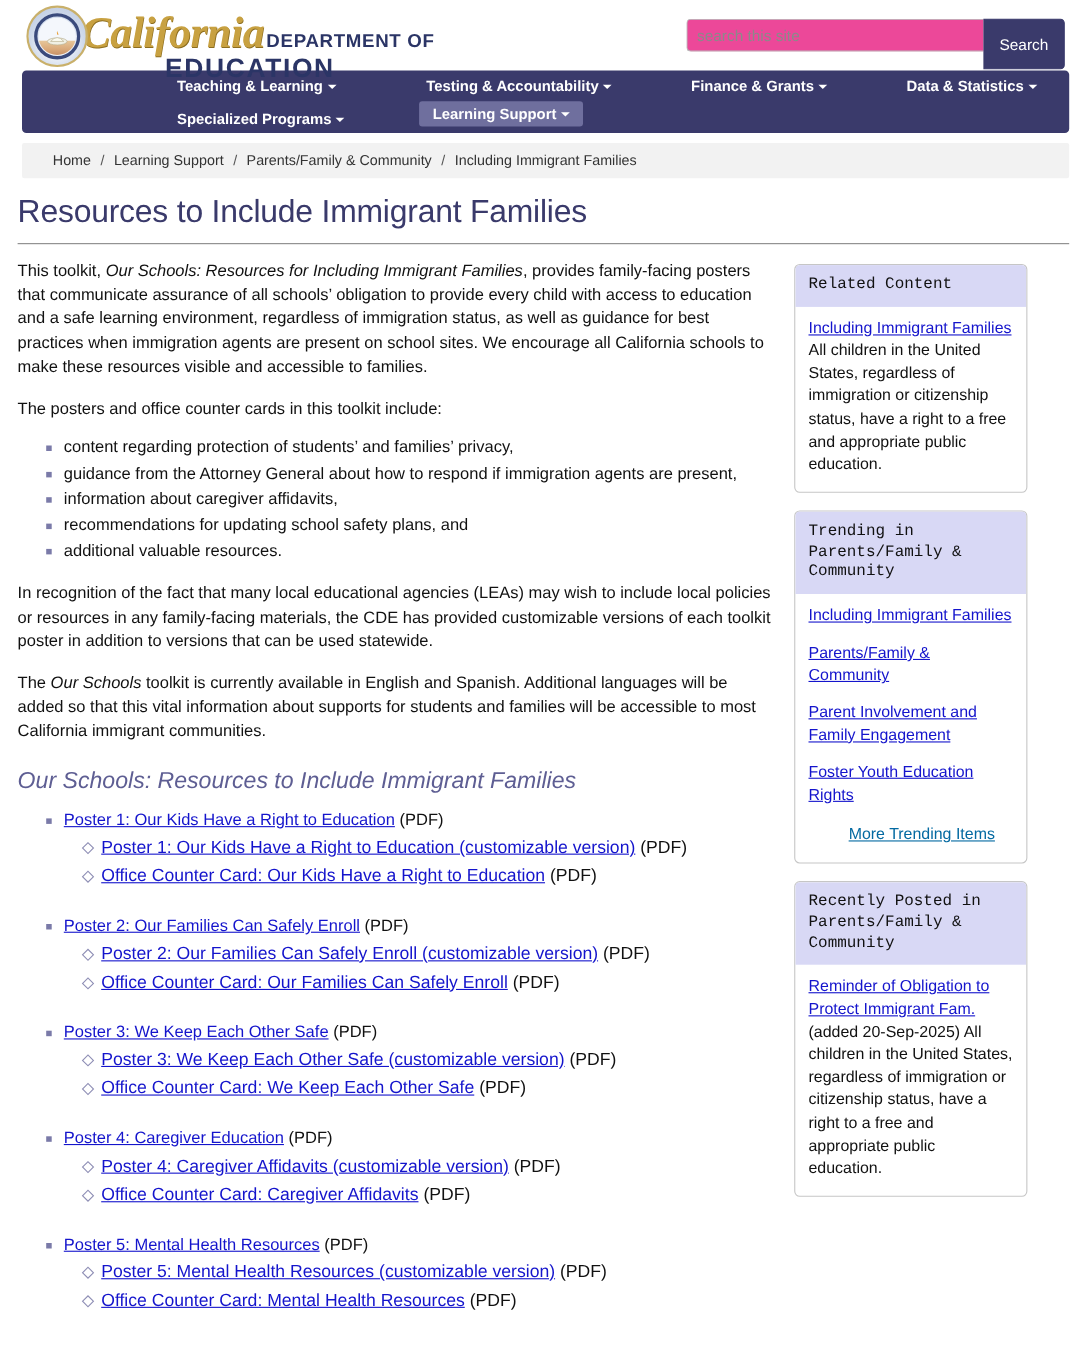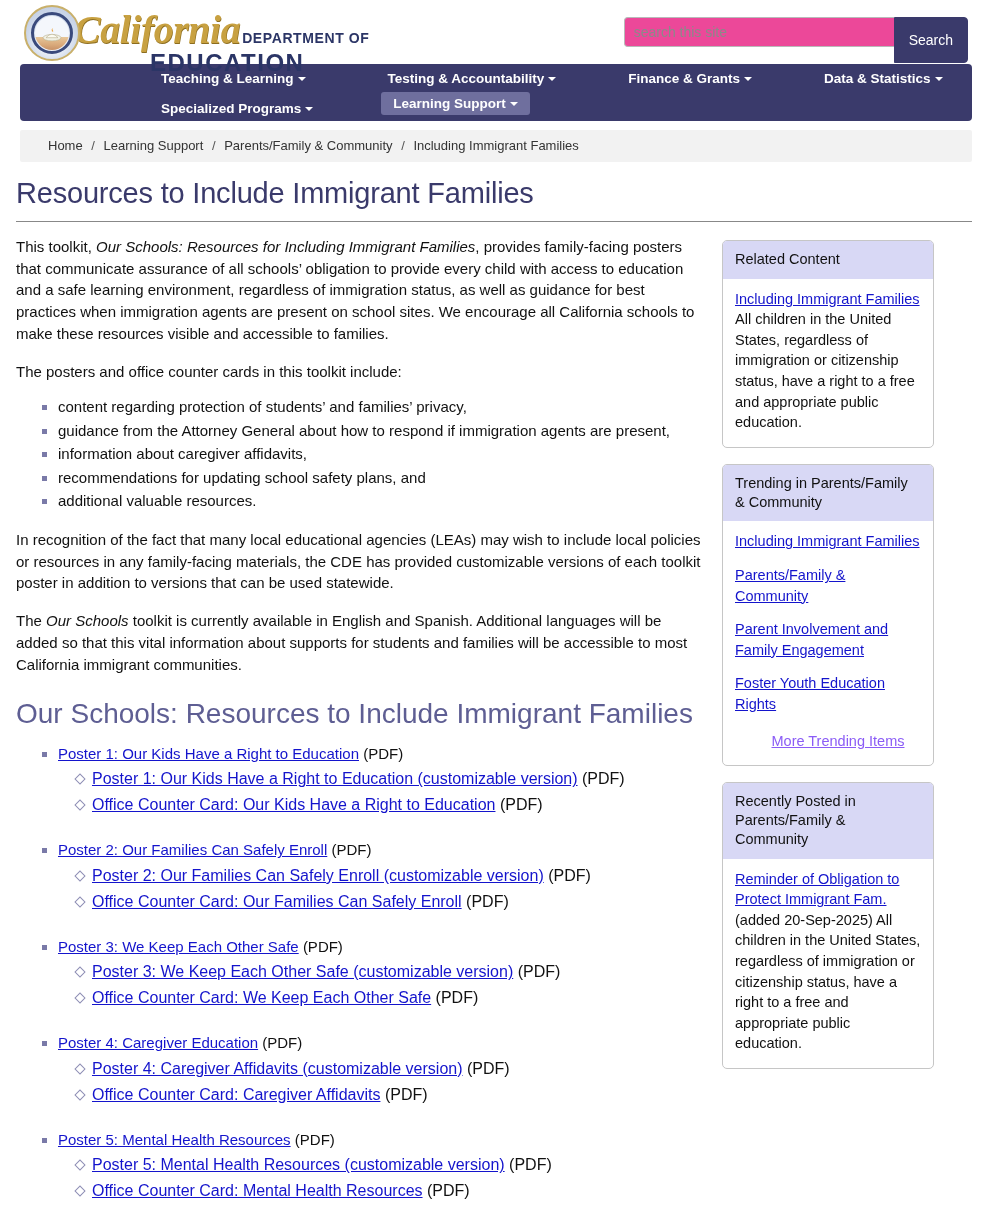--- a/index.html
+++ b/index.html
@@ -77,21 +77,21 @@
   .wm-california {
     font-family: "Liberation Serif", serif;
     font-style: italic;
     font-weight: bold;
     font-size: 40px;
     color: #c8a141;
     letter-spacing: -0.5px;
     text-shadow: 0.5px 0.5px 0 #8c6d1f;
   }
   .wm-dept {
-    font-size: 14px; font-weight: bold;
+    font-size: 17px; font-weight: bold;
     letter-spacing: 0.6px;
     color: #2b3566;
     margin-left: 2px;
   }
   .wm-education {
     font-size: 24px; font-weight: bold;
     letter-spacing: 1.5px;
     color: #2b3566;
     line-height: 1;
     margin-top: 1px;
@@ -268,21 +268,22 @@
     content: "↗";
     position: absolute;
     right: -2px; top: -5px;
     font-size: 10px;
     line-height: 10px;
     color: #e07b1c;
     font-weight: bold;
   }
 
   .section-heading {
-    font-size: 28px;
+    font-size: 21px;
+    font-style: italic;
     font-weight: normal;
     color: #5e5e93;
     margin: 22px 0 12px 0;
     line-height: 1.2;
   }
 
   
   ul.poster-list {
     margin: 0;
     padding-left: 22px;
@@ -331,37 +332,38 @@
     background: #fff;
     margin-bottom: 16px;
     overflow: hidden;
   }
   .panel-header {
     background: #d8d8f5;
     padding: 9px 12px 10px 12px;
     font-size: 14.5px;
     color: #111;
     line-height: 1.3;
+    font-family: Liberation Mono, monospace;
   }
   .panel-body {
     padding: 10px 12px 14px 12px;
     font-size: 14.5px;
     line-height: 1.42;
     color: #111;
   }
   .panel-body a.link { display: inline; }
   .panel-entry { margin-bottom: 13px; }
   .panel-entry:last-child { margin-bottom: 0; }
   .cur-page { font-weight: bold; color: #111; }
   .more-link {
     display: block;
     text-align: center;
     margin-top: 16px;
     padding-left: 20px;
-    color: #8b5cf6;
+    color: #0369a1;
     text-decoration: underline;
     font-size: 14.5px;
   }
   .added-note { color: #111; }
 </style>
 </head>
 <body>
 
 <div class="header">
   <div class="logo-wrap">

